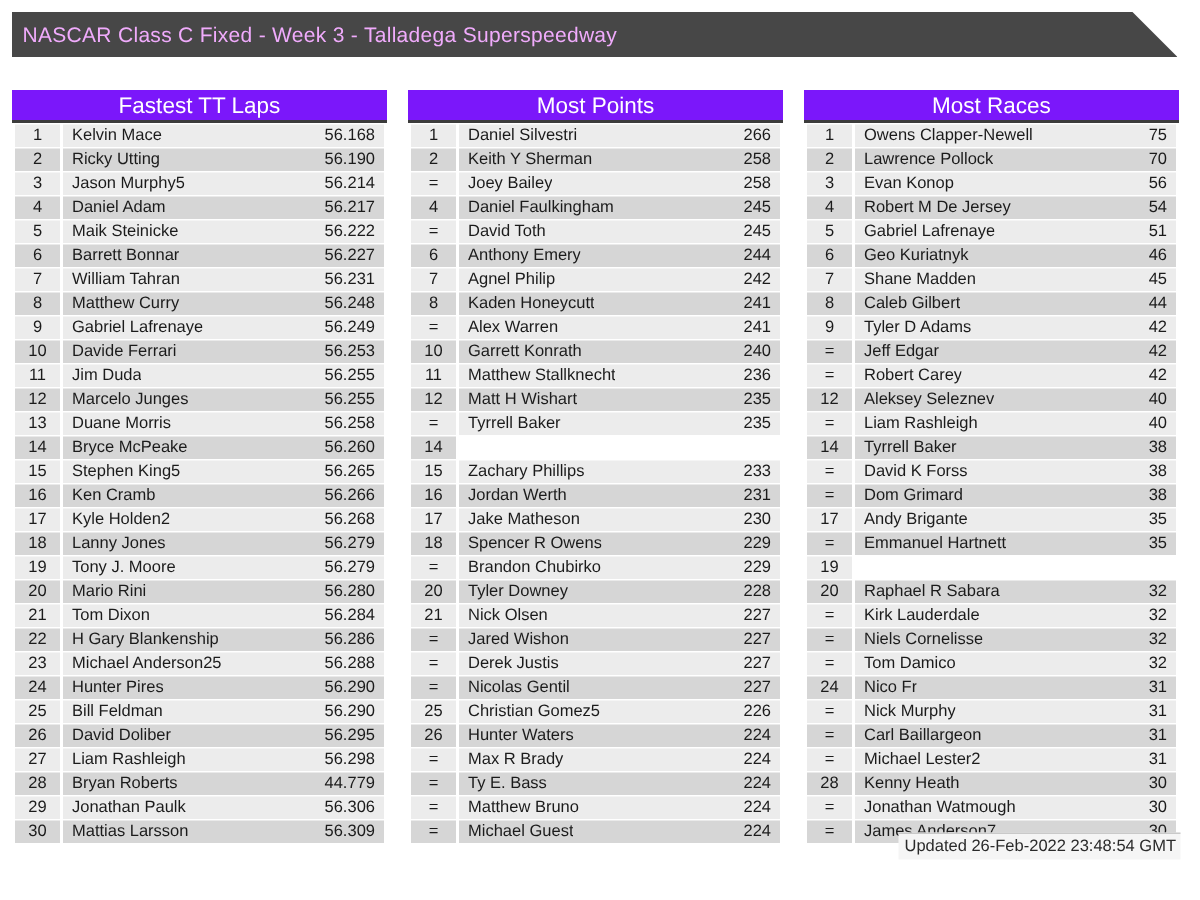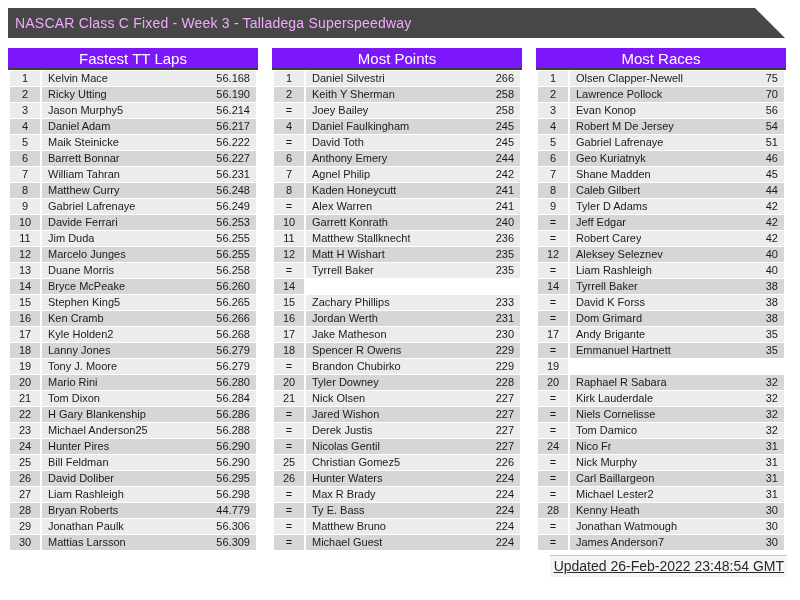--- a/index.html
+++ b/index.html
@@ -46,20 +46,21 @@
   .board { width: 250px; }
   .board-header {
     height: 22px;
     line-height: 22px;
     background: var(--accent-purple);
     border-bottom: 2px solid #3c3c3c;
     color: #ffffff;
     text-align: center;
     font-size: 15px;
     white-space: nowrap;
+    margin-top: 12px;
   }
   .board-rows { margin-top: 1px; }
   .row {
     display: flex;
     height: 15px;
     margin-bottom: 1px;
     padding: 0 2px;
     font-size: 11px;
     line-height: 15px;
     color: var(--row-text);
@@ -81,27 +82,26 @@
   }
   .row:nth-child(even) .rank,
   .row:nth-child(even) .main { background: var(--row-dark); }
   .row .name { white-space: nowrap; overflow: hidden; }
   .row .val { white-space: nowrap; text-align: right; }
 
   
   .footer {
     position: absolute;
     right: 13px; top: 555px;
-    font-size: 14px;
+    font-size: 11px;
     color: #2a2a2a;
     background: #f5f5f5;
     border-top: 1px solid #c9c9c9;
     padding: 2px 3px 3px 4px;
     white-space: nowrap;
-    text-decoration: underline;
   }
 </style>
 </head>
 <body>
 
 <div class="page">
 
   <header class="banner">
     <span class="banner-title">NASCAR Class C Fixed - Week 3 - Talladega Superspeedway</span>
   </header>
@@ -535,21 +535,21 @@
           </div>
         </div>
     </section>
 
     <section class="board">
       <div class="board-header">Most Races</div>
       <div class="board-rows">
           <div class="row">
             <span class="rank">1</span>
             <span class="main">
-              <span class="name">Olsen Clapper-Newell</span>
+              <span class="name">Owens Clapper-Newell</span>
               <span class="val">75</span>
             </span>
           </div>
           <div class="row">
             <span class="rank">2</span>
             <span class="main">
               <span class="name">Lawrence Pollock</span>
               <span class="val">70</span>
             </span>
           </div>

